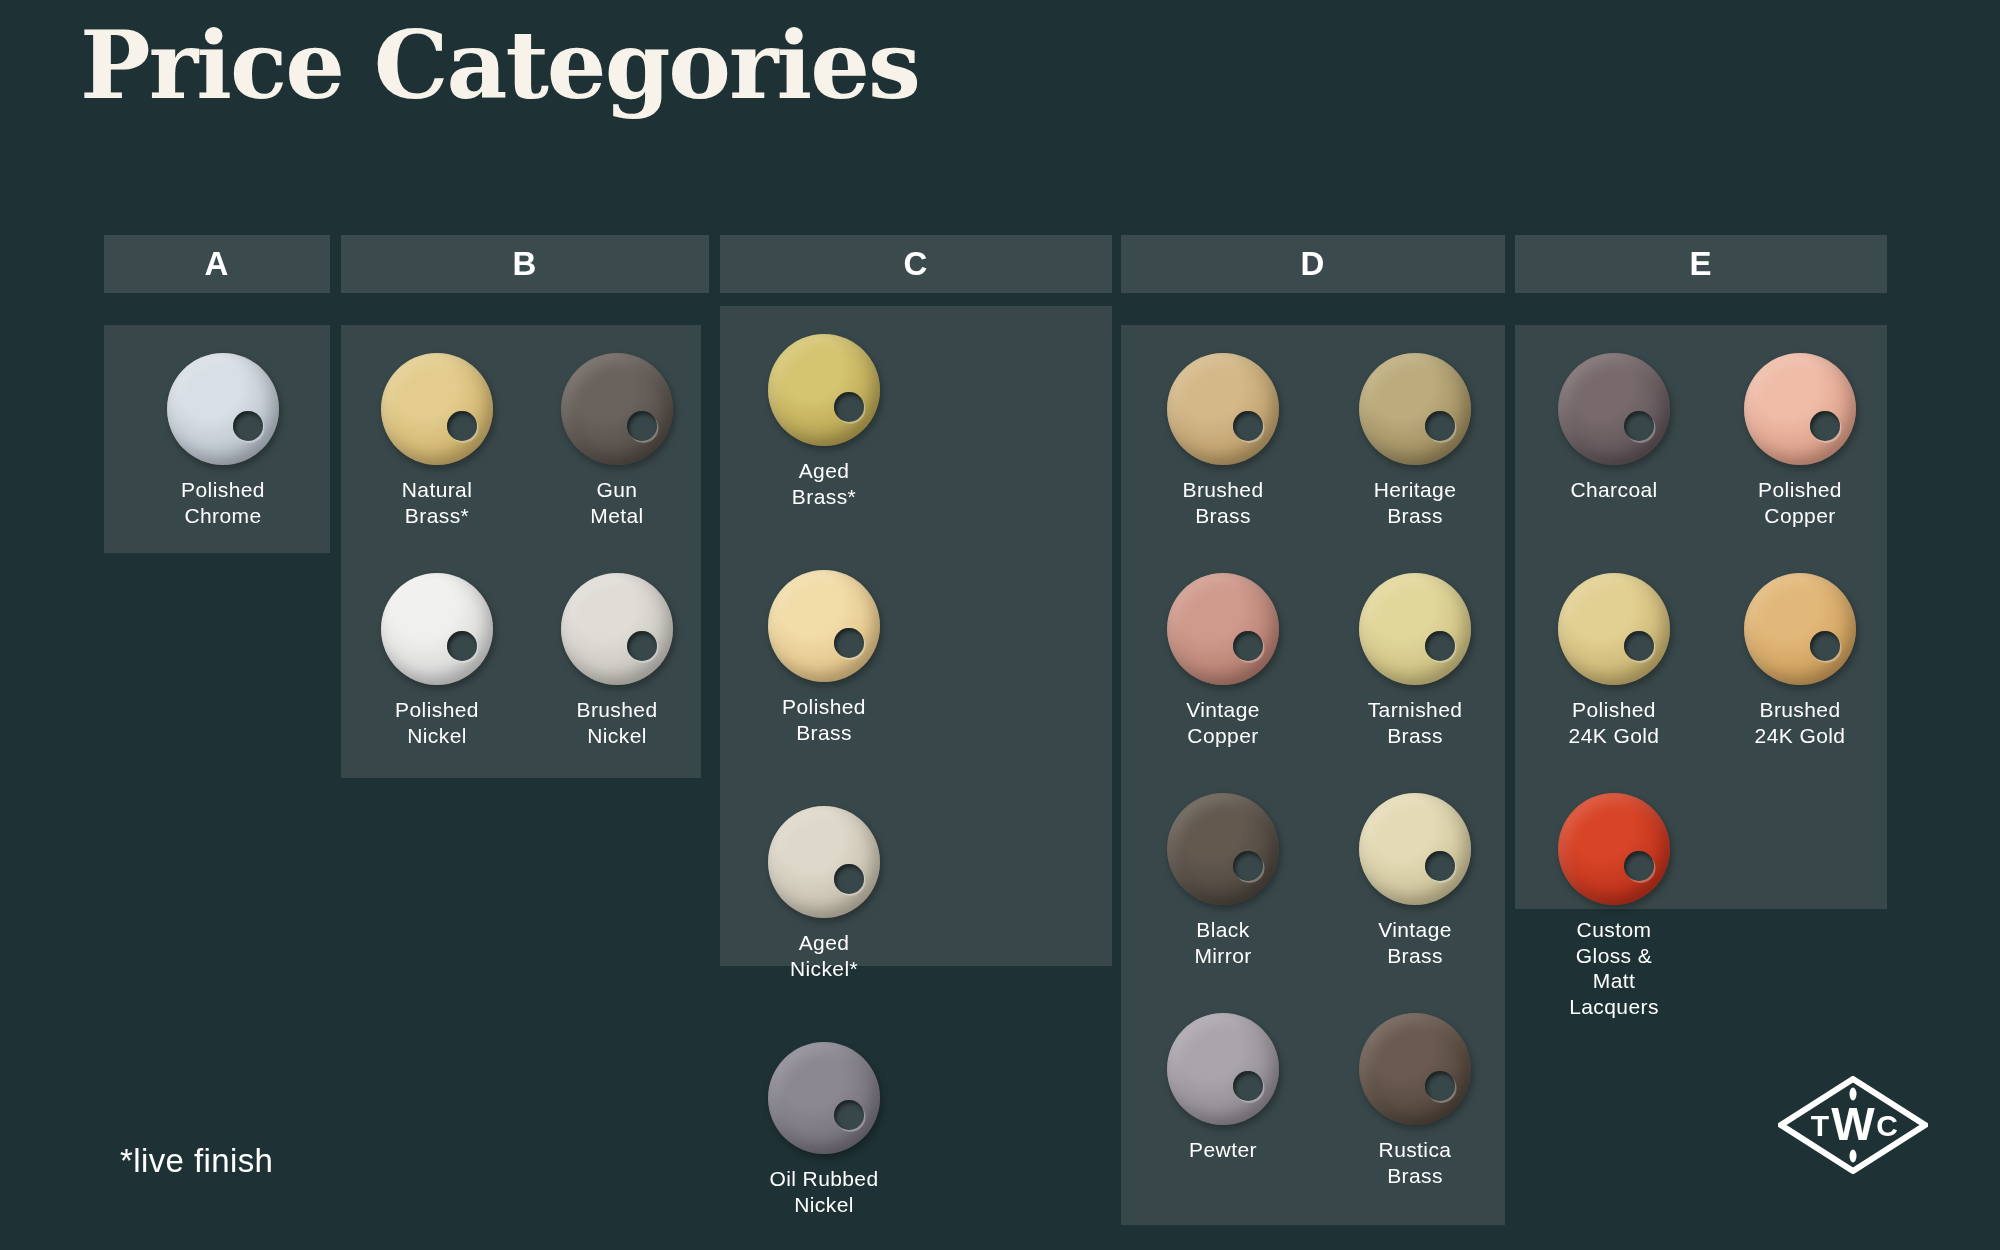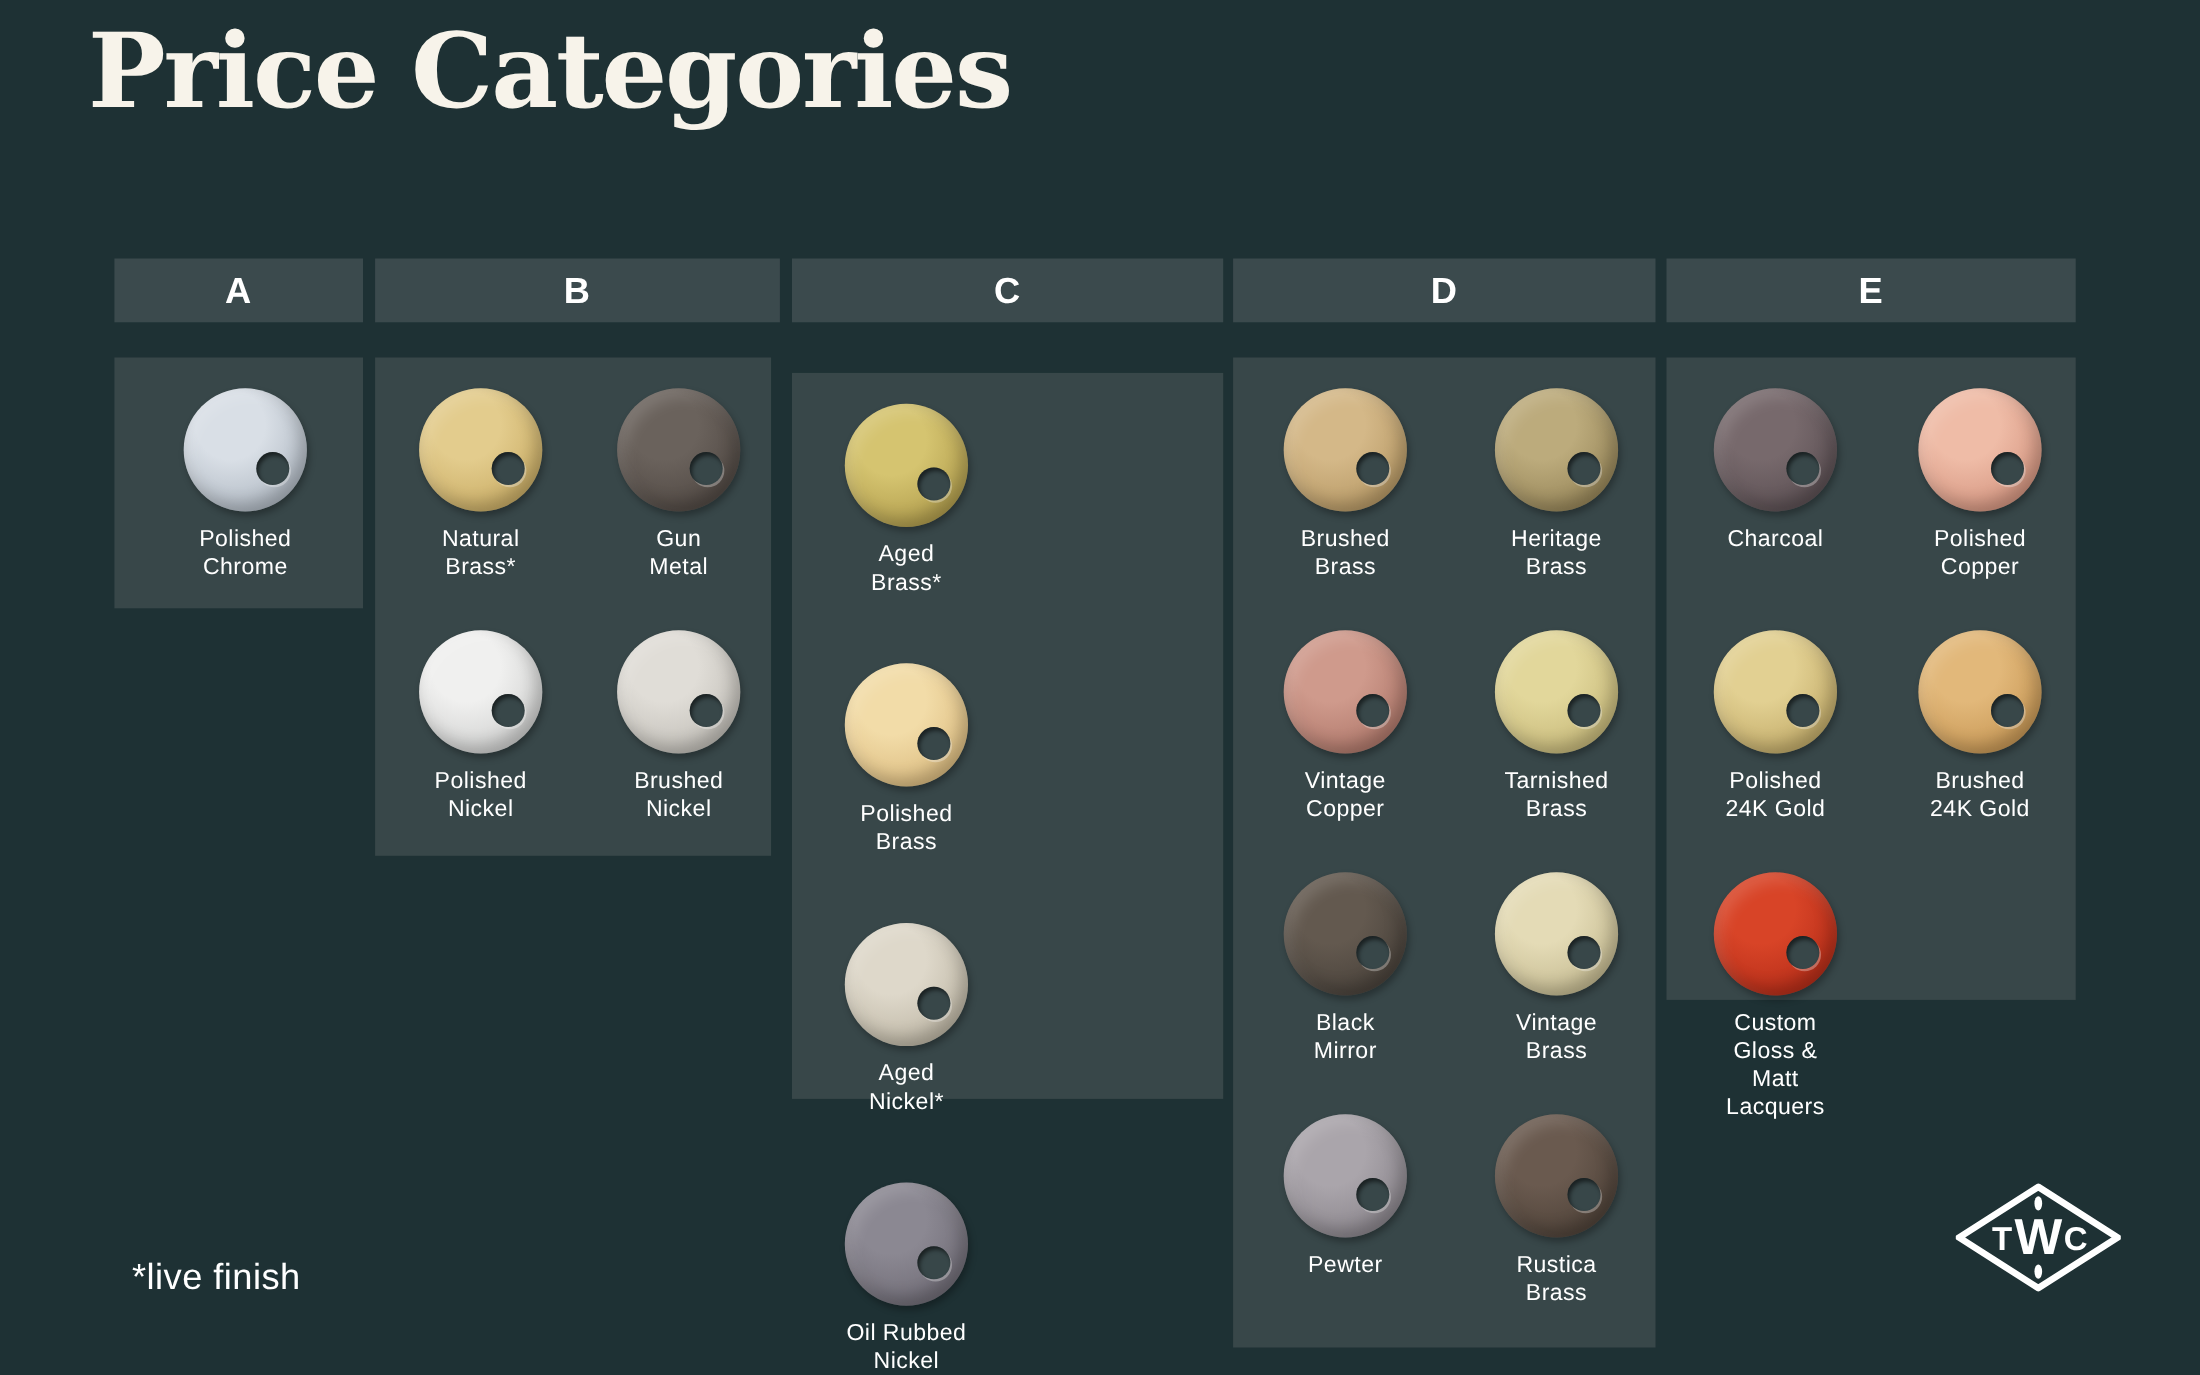--- a/index.html
+++ b/index.html
@@ -150,21 +150,21 @@
         </div>
         <div class="finish-label">
           <span>Brushed</span>
           <span>Nickel</span>
         </div>
       </div>
     </div>
     <div class="col-header" style="left: 720px; top: 235px; width: 392px; height: 58px;">
       <span class="col-letter">C</span>
     </div>
-    <div class="panel" style="left: 720px; top: 339px; width: 392px; height: 660px; gap: 16px;">
+    <div class="panel" style="left: 720px; top: 306px; width: 392px; height: 660px; gap: 16px;">
       <div class="cell">
         <div class="disc" style="background: radial-gradient(circle at 38% 30%, rgb(213, 196, 112) 0%, rgb(213, 196, 112) 30%, rgb(162, 141, 62) 100%);">
           <div class="hole"></div>
         </div>
         <div class="finish-label">
           <span>Aged</span>
           <span>Brass*</span>
         </div>
       </div>
       <div class="cell">

